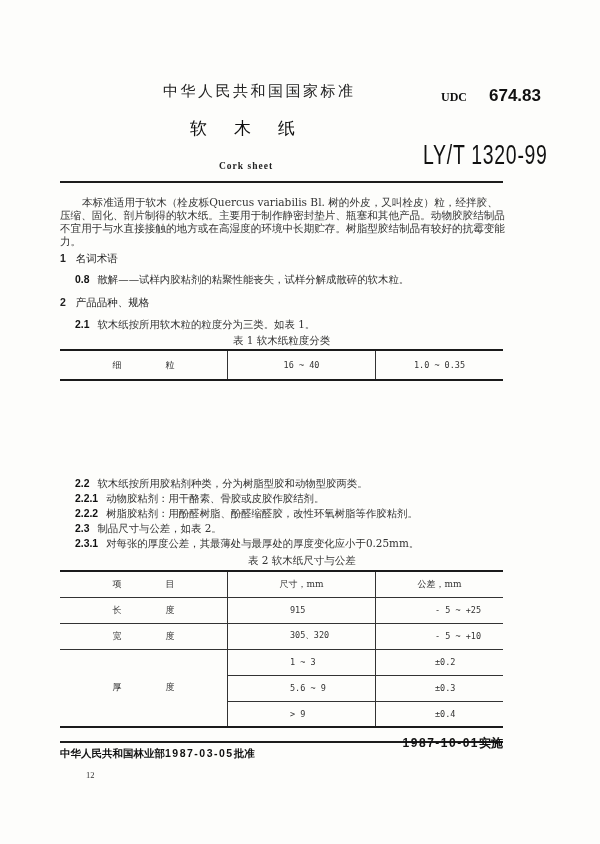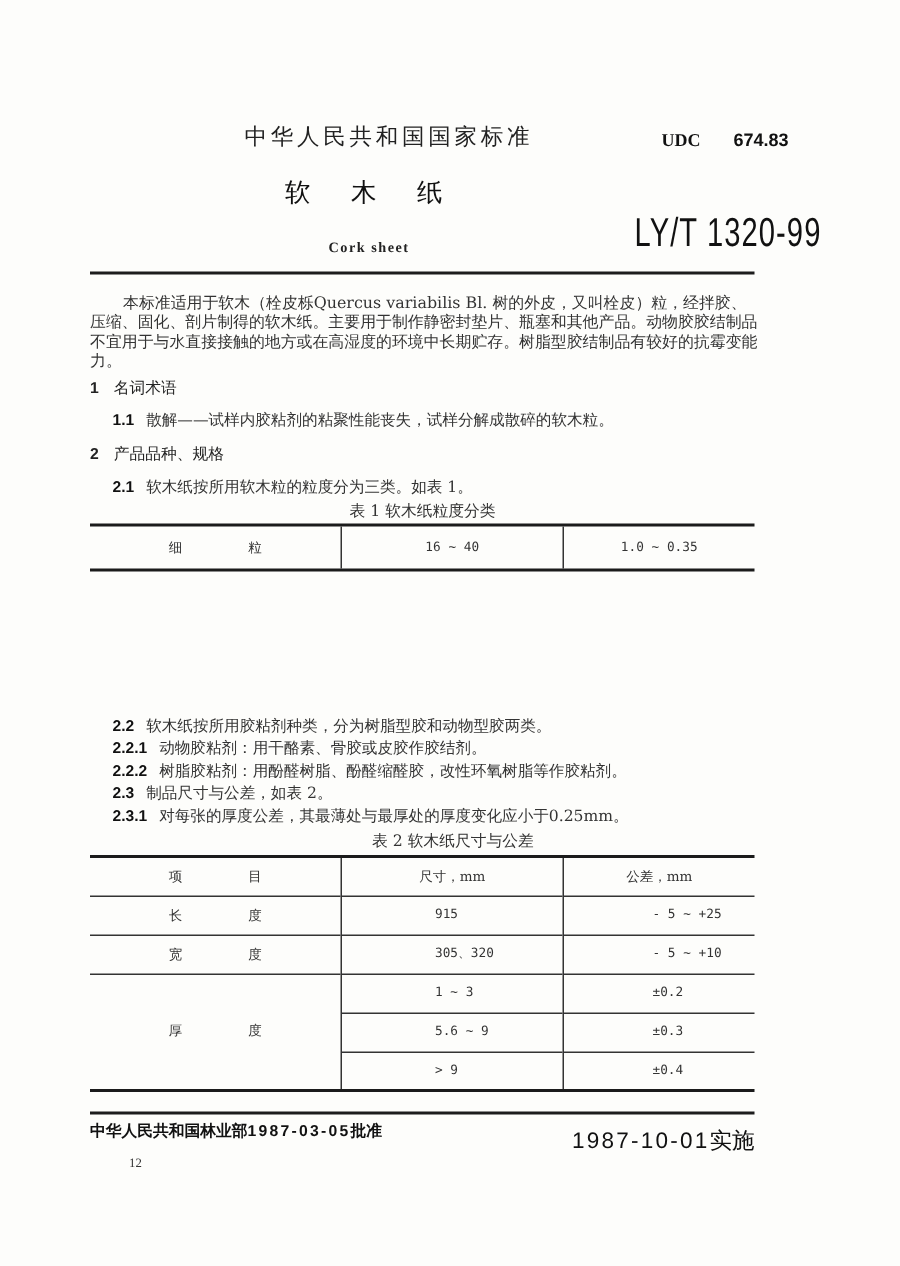--- a/index.html
+++ b/index.html
@@ -4,21 +4,21 @@
   <style>
     html, body { margin: 0; padding: 0; }
     body {
       width: 600px; height: 844px; position: relative; overflow: hidden;
       background: #fdfdfb; color: #1c1c1c;
       font-family: "DejaVu Serif", "Liberation Serif", serif;
     }
     .abs { position: absolute; white-space: nowrap; }
     .std-title { left: 163px; top: 82px; font-family: "DejaVu Sans", sans-serif; font-size: 15px; letter-spacing: 2.5px; color: #222; }
     .udc { left: 441px; top: 86px; font-family: "Liberation Serif", serif; font-weight: bold; font-size: 12px; color: #111; }
-    .udc .num { font-family: "Liberation Sans", sans-serif; margin-left: 5px; font-size: 12px; padding-left: 17px; }
+    .udc .num { font-family: "Liberation Sans", sans-serif; margin-left: 5px; font-size: 17px; padding-left: 17px; }
     .doc-title { left: 190px; top: 117px; font-family: "DejaVu Serif", serif; font-size: 17px; letter-spacing: 27px; color: #111; }
     .doc-subtitle { left: 219px; top: 161px; font-family: "Liberation Serif", serif; font-weight: bold; font-size: 9.5px; letter-spacing: 1px; color: #222; }
     .handwritten { left: 423px; top: 140px; font-family: "Liberation Sans", sans-serif; font-size: 27px; transform: scaleX(0.72); transform-origin: left center; letter-spacing: 1px; color: #111; font-weight: 300; }
     .rule { position: absolute; left: 60px; width: 443px; background: #1d1d1d; }
     .rule.top { top: 181px; height: 2px; }
     .intro { position: absolute; left: 60px; top: 196px; width: 445px; font-size: 10.6px; line-height: 13px; color: #333; text-indent: 22px; }
     .para { font-size: 10.4px; color: #333; }
     .para .no { font-family: "Liberation Sans", sans-serif; font-weight: bold; color: #111; margin-right: 8px; }
     .heading { font-family: "DejaVu Sans", sans-serif; font-size: 10.5px; color: #222; }
     .heading .no { font-family: "Liberation Sans", sans-serif; font-weight: bold; margin-right: 10px; }
@@ -36,38 +36,38 @@
     .t2 tr { height: 26px; }
     .t2 td.c1 { width: 167px; }
     .t2 td.c2 { width: 147px; text-align: left; padding-left: 62px; width: 85px; }
     .t2 td.c3 { text-align: left; padding-left: 59px; }
     .spread { display: inline-block; }
     .spread span + span { margin-left: 44px; }
     .mono { font-family: "DejaVu Sans Mono", monospace; font-size: 8.5px; }
     .rule.bottom { top: 741px; height: 2px; }
     .footer-left { left: 60px; top: 747px; font-family: "DejaVu Sans", sans-serif; font-weight: bold; font-size: 10.5px; color: #111; }
     .footer-left .date, .footer-right .date { font-family: "Liberation Sans", sans-serif; letter-spacing: 1.5px; }
-    .footer-right { right: 97px; top: 751px; font-family: "DejaVu Sans", sans-serif; font-weight: normal; font-size: 15px; color: #111; }
+    .footer-right { right: 97px; top: 735px; font-family: "DejaVu Sans", sans-serif; font-weight: bold; font-size: 12px; color: #111; }
     .page-no { left: 86px; top: 770px; font-family: "Liberation Serif", serif; font-size: 8.5px; color: #333; }
   </style>
 </head>
 <body>
 
 <div class="abs std-title">中华人民共和国国家标准</div>
 <div class="abs udc"><span>UDC</span><span class="num">674.83</span></div>
 <div class="abs doc-title">软木纸</div>
 <div class="abs doc-subtitle">Cork sheet</div>
 <div class="abs handwritten">LY/T 1320-99</div>
 
 <div class="rule top"></div>
 
 <div class="intro">本标准适用于软木（栓皮栎Quercus variabilis Bl. 树的外皮，又叫栓皮）粒，经拌胶、压缩、固化、剖片制得的软木纸。主要用于制作静密封垫片、瓶塞和其他产品。动物胶胶结制品不宜用于与水直接接触的地方或在高湿度的环境中长期贮存。树脂型胶结制品有较好的抗霉变能力。</div>
 
 <div class="abs heading" style="left:60px; top:252px;"><span class="no">1</span><span>名词术语</span></div>
-<div class="abs para" style="left:75px; top:273px;"><span class="no">1.1</span><span>散解——试样内胶粘剂的粘聚性能丧失，试样分解成散碎的软木粒。</span></div>
+<div class="abs para" style="left:75px; top:273px;"><span class="no">0.8</span><span>散解——试样内胶粘剂的粘聚性能丧失，试样分解成散碎的软木粒。</span></div>
 <div class="abs heading" style="left:60px; top:296px;"><span class="no">2</span><span>产品品种、规格</span></div>
 <div class="abs para" style="left:75px; top:318px;"><span class="no">2.1</span><span>软木纸按所用软木粒的粒度分为三类。如表 1。</span></div>
 <div class="abs caption" style="left:233px; top:334px;">表 1  软木纸粒度分类</div>
 
 <table class="tbl t1">
   <tbody>
   <tr>
     <td class="c1"><span class="spread"><span>细</span><span>粒</span></span></td>
     <td class="c2 mono">16 ~ 40</td>
     <td class="c3 mono">1.0 ~ 0.35</td>

